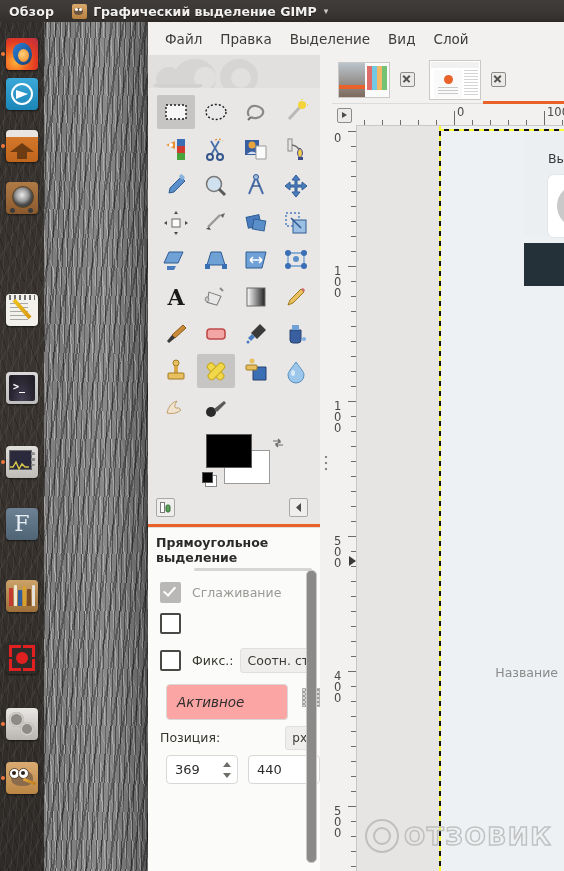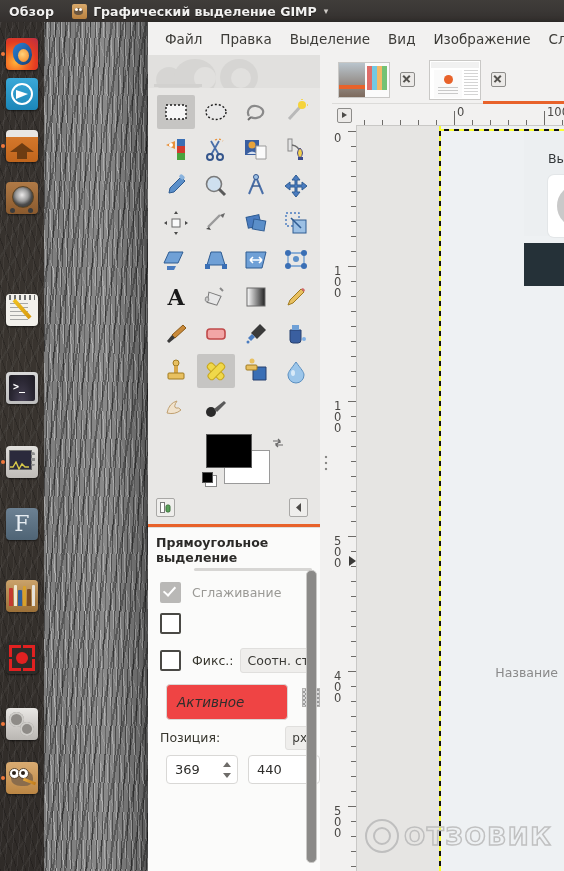--- a/index.html
+++ b/index.html
@@ -145,21 +145,21 @@
   .toolopts{flex:1;background:#fbfbfa;position:relative;overflow:hidden;border-top:1px solid #dfdedc;}
   .toTitle{font-size:12.5px;font-weight:bold;color:#2b2a28;padding:7px 0 3px 8px;}
   .dashline{margin:0 8px 6px 46px;height:3px;background:#d7d6d4;border-radius:2px;}
   .optrow{display:flex;align-items:center;padding:5px 8px 5px 12px;font-size:12.5px;color:#38372f;}
   .cb{width:17px;height:17px;border:2px solid #4a4945;border-radius:2px;background:#fff;margin-right:11px;flex:none;}
   .cb.checked{background:#b9b8b6;border-color:#b9b8b6;position:relative;}
   .cb.checked:after{content:"";position:absolute;left:4px;top:0px;width:5px;height:10px;border:solid #fff;border-width:0 2px 2px 0;transform:rotate(42deg);}
   .opt-dim{color:#9a9995;}
   .combo{margin-left:6px;background:#efeeec;border:1px solid #e0dfdd;border-radius:3px;padding:4px 7px;
     font-size:12.5px;color:#3b3a36;white-space:nowrap;overflow:hidden;}
-  .bigfield{margin:6px 0 0 18px;width:105px;background:#ef4444;border:1px solid #d9d8d6;border-radius:4px;
+  .bigfield{margin:6px 0 0 18px;width:105px;background:#fca5a5;border:1px solid #d9d8d6;border-radius:4px;
     padding:9px 10px;font-style:italic;font-size:13.5px;color:#2f2e2c;}
   .chipbtn{width:17px;height:17px;margin-left:14px;margin-top:10px;
     background-image:
       linear-gradient(45deg,#9b9b9b 25%,transparent 25%,transparent 75%,#9b9b9b 75%),
       linear-gradient(45deg,#9b9b9b 25%,#dcdcdc 25%,#dcdcdc 75%,#9b9b9b 75%);
     background-size:4px 4px;background-position:0 0,2px 2px;border:1px solid #b4b3b1;}
   .poslabel{padding:10px 0 4px 12px;font-size:12.5px;color:#38372f;}
   .spin{width:72px;background:#fff;border:1px solid #d9d8d6;border-radius:4px;padding:6px 8px;
     font-size:13px;color:#2f2e2c;position:relative;display:flex;align-items:center;}
   .spinArrows{position:absolute;right:5px;top:4px;width:10px;height:20px;}
@@ -323,21 +323,20 @@
     <div class="ldot" style="top:754px"></div>
   </div>
 
   <div class="gimp">
 
     <div class="menubar">
       <div class="mi">Файл</div>
       <div class="mi">Правка</div>
       <div class="mi">Выделение</div>
       <div class="mi">Вид</div>
-      <div class="mi">Изображение</div>
       <div class="mi">Слой</div>
     </div>
 
     <div class="body">
 
       <div class="leftdock">
 
         <div class="dockheader">
           <div class="blob" style="left:8px;top:12px;width:26px;height:26px"></div>
           <div class="blob" style="left:26px;top:4px;width:42px;height:36px;border-radius:50% 50% 40% 40%"></div>

